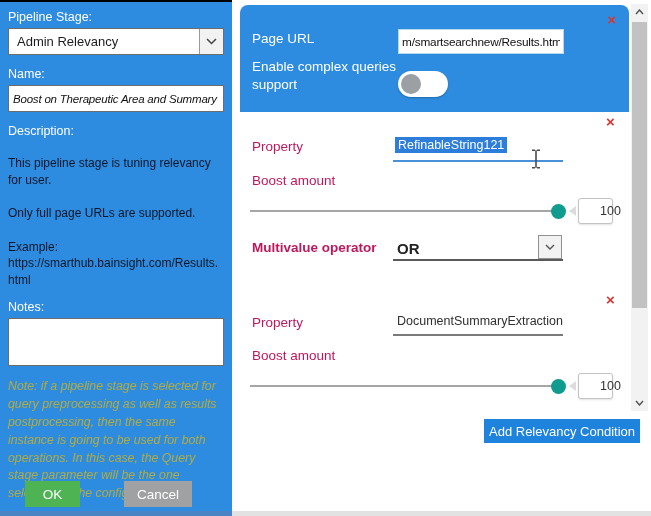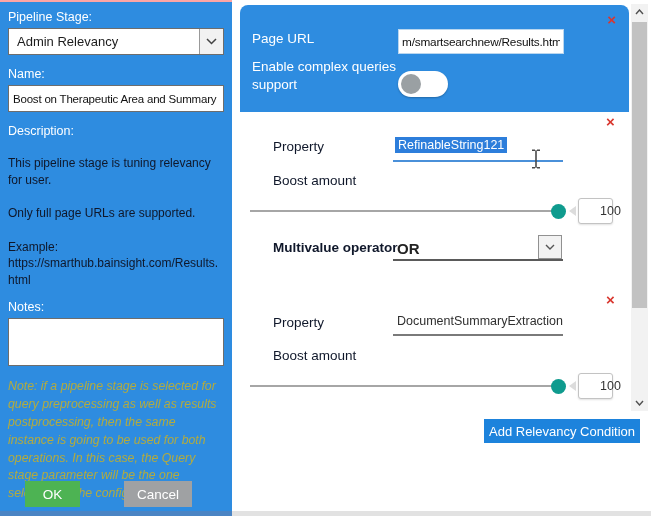--- a/index.html
+++ b/index.html
@@ -2,30 +2,30 @@
 <html><head>
 <meta charset="utf-8">
 <style>
   * { margin:0; padding:0; box-sizing:border-box; }
   html,body { width:651px; height:516px; }
   body { font-family:"Liberation Sans", sans-serif; background:#fff; }
   .screen { position:relative; width:651px; height:516px; overflow:hidden; background:#fff; }
 
   
   .sidebar { position:absolute; left:0; top:0; width:232px; height:511px;
-             background:#2e8ce0; padding:6px 8px; border-top:2px solid #fca5a5; }
+             background:#2e8ce0; padding:6px 8px; border-top:2px solid #000000; }
   .side-label { color:#ffffff; font-size:12.5px; margin-top:2px; }
   .select { margin-top:4px; height:27px; background:#ffffff; border:1px solid #6d6d6d;
             display:flex; align-items:center; position:relative; }
   .select-value { flex:1; font-size:13px; color:#1c1c1c; padding-left:8px; }
   .select-btn { width:24px; height:25px; background:#f2f2f2; border-left:1px solid #999;
                 display:flex; align-items:center; justify-content:center; }
   .text-input { margin-top:4px; width:216px; height:27px; border:1px solid #6d6d6d;
                 font-family:"Liberation Sans", sans-serif; font-size:11.5px; letter-spacing:-0.2px;
-                color:#111; padding:0 4px; background:#fff; display:block; }
+                color:#111; padding:0 4px; background:#fff; display:block;font-style:italic; }
   .lbl-gap { margin-top:12px; }
   .desc { color:#0f172a; font-size:12px; line-height:1.38; margin-top:17px;
           overflow-wrap:anywhere; }
   .notes { margin-top:4px; width:216px; height:48px; border:1px solid #6d6d6d;
            background:#fff; resize:none; display:block; }
   .note-text { color:#b3ab3f; font-style:italic; font-size:12.3px; line-height:1.45;
                margin-top:12px; overflow-wrap:anywhere; }
   .btn { position:absolute; height:26px; border:none; color:#fff; font-size:13.5px;
          font-family:"Liberation Sans", sans-serif; cursor:pointer; }
   .btn-ok { left:25px; top:479px; width:55px; background:#4db353; }
@@ -38,21 +38,21 @@
                border-radius:8px 8px 0 0; }
   .red-x { color:#d9372f; font-weight:700; font-size:15px; line-height:12px; cursor:pointer; }
   .white-lbl { color:#ffffff; font-size:13.5px; }
   .url-input { left:158px; top:24px; width:166px; height:25px; border:1px solid #b9d6ef;
                background:#fff; font-family:"Liberation Sans", sans-serif; font-size:11.8px;
                letter-spacing:-0.2px; color:#111; padding:0 3px; }
   .toggle { left:158px; top:66px; width:50px; height:26px; background:#ffffff;
             border-radius:13px; box-shadow:0 1px 2px rgba(0,0,0,.25); cursor:pointer; }
   .knob { position:absolute; left:3px; top:3px; width:20px; height:20px; border-radius:50%;
           background:#9aa0a3; }
-  .dark-lbl { color:#0f172a; font-size:13.5px;margin-left:21px; }
+  .dark-lbl { color:#be185d; font-size:13.5px; }
   .sel-value { background:#2d7edb; color:#ffffff; font-size:12.5px; padding:1px 3px; }
   .plain-value { color:#2f2f2f; font-size:12.5px; }
   .underline { height:0; border-bottom:2px solid #7a7a7a; }
   .underline-focus { border-bottom-color:#4a90d9; }
   .track { height:2px; background:#a6a6a6; }
   .handle { width:15px; height:15px; border-radius:50%; background:#0f9b8e; cursor:pointer; }
   .val-arrow { width:0; height:0; border-top:5px solid transparent;
                border-bottom:5px solid transparent; border-right:7px solid #dcdcdc; }
   .val-box { width:35px; height:26px; background:#fff; border:1px solid #c3c3c3;
              border-radius:3px; font-size:12.5px; color:#333; text-align:center;

